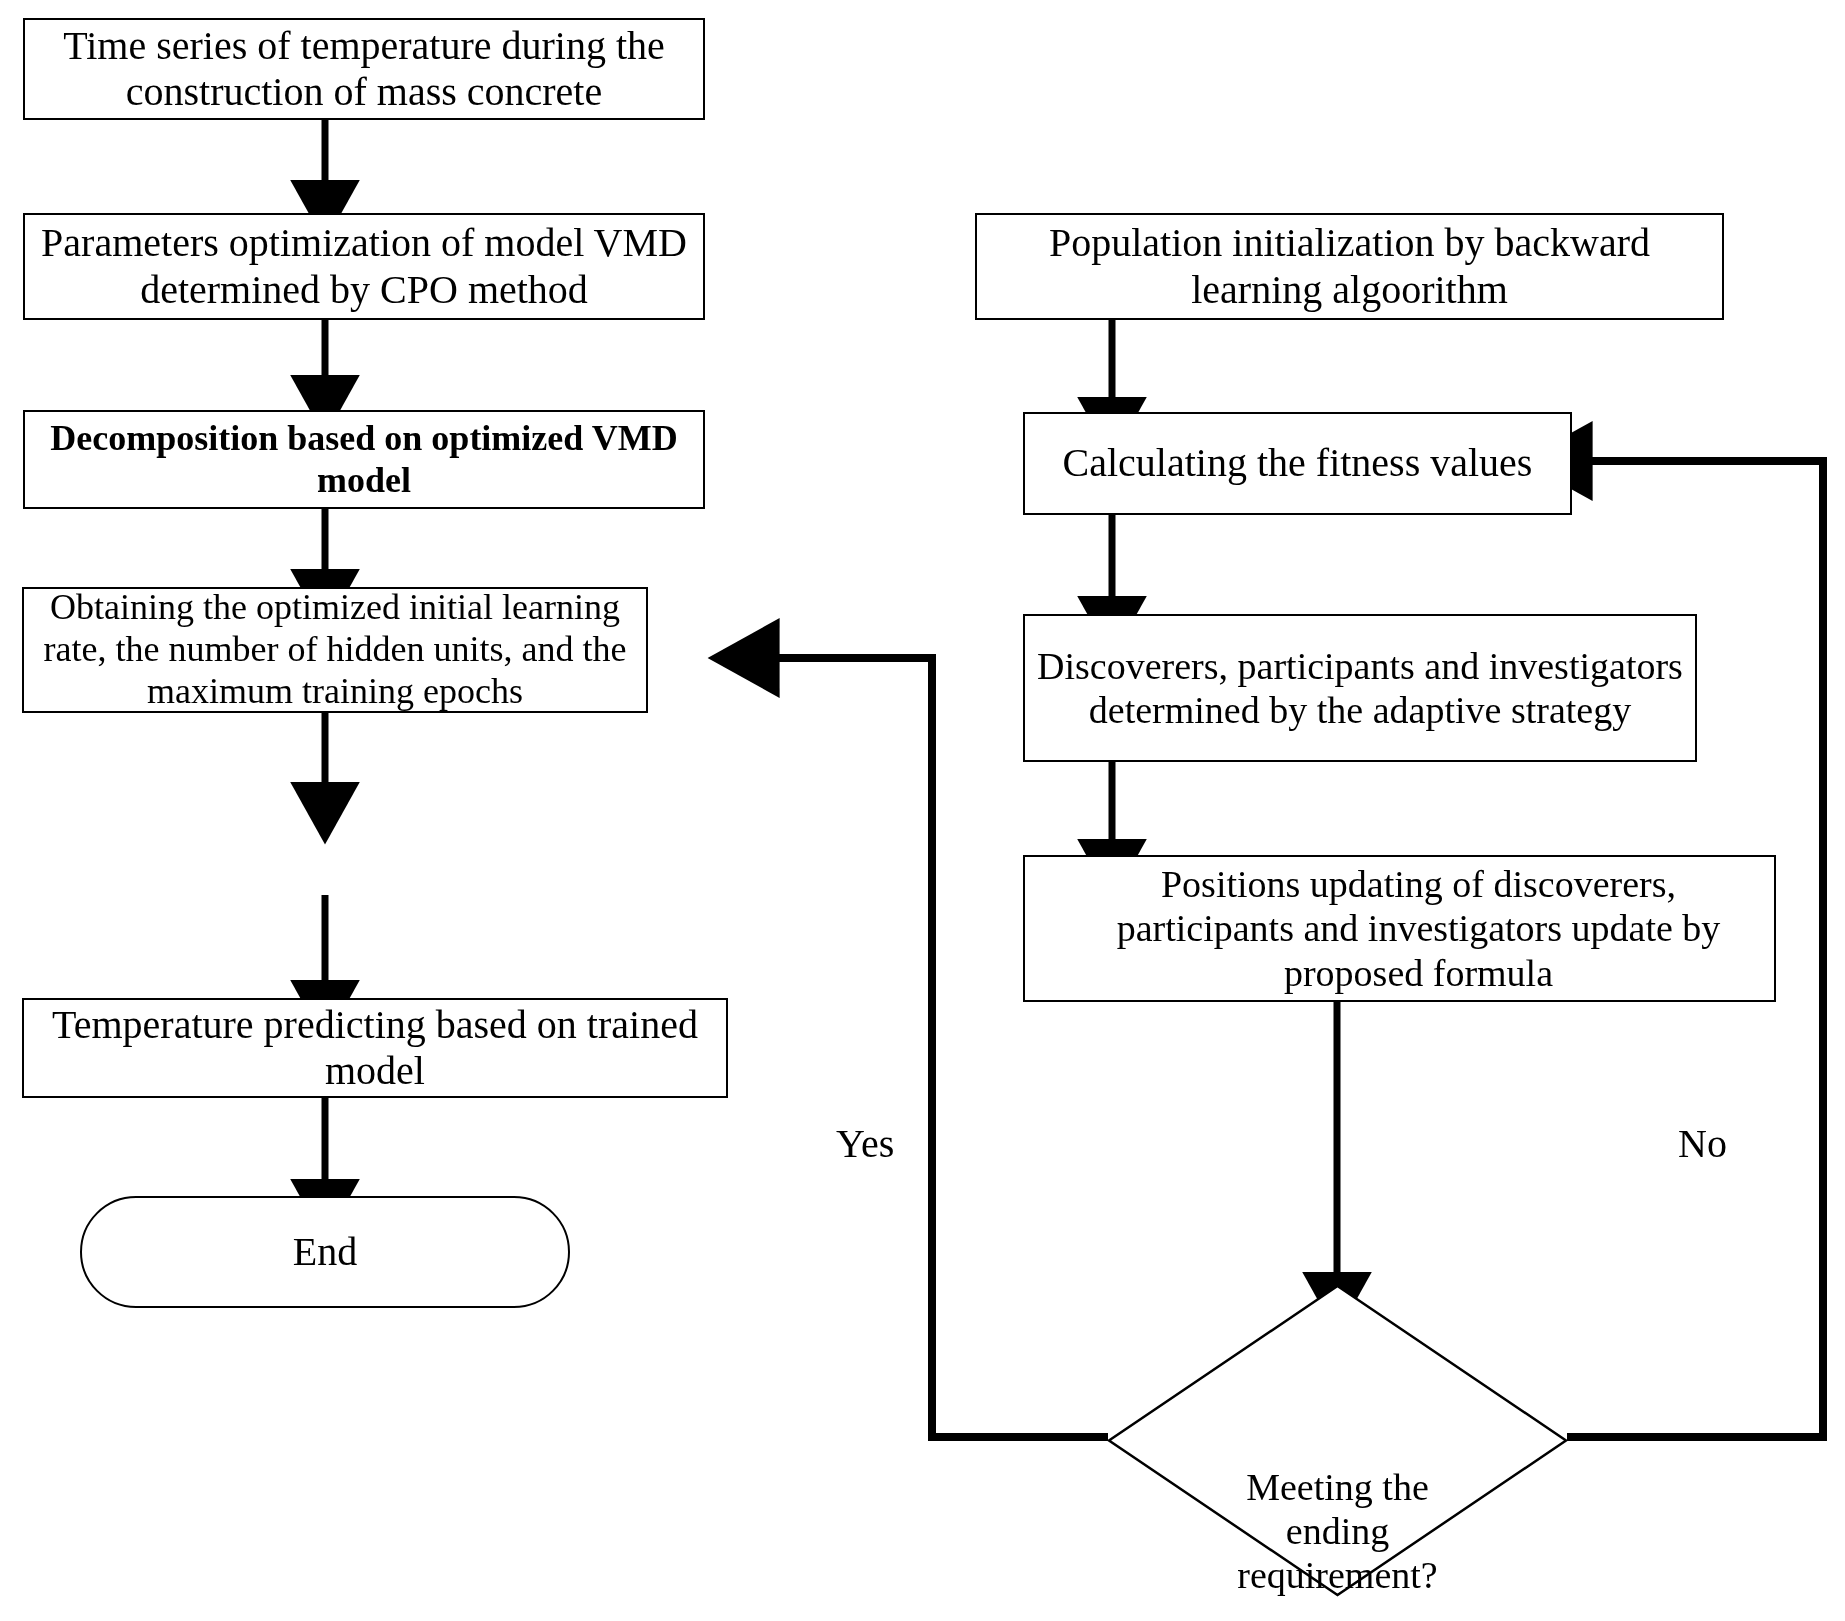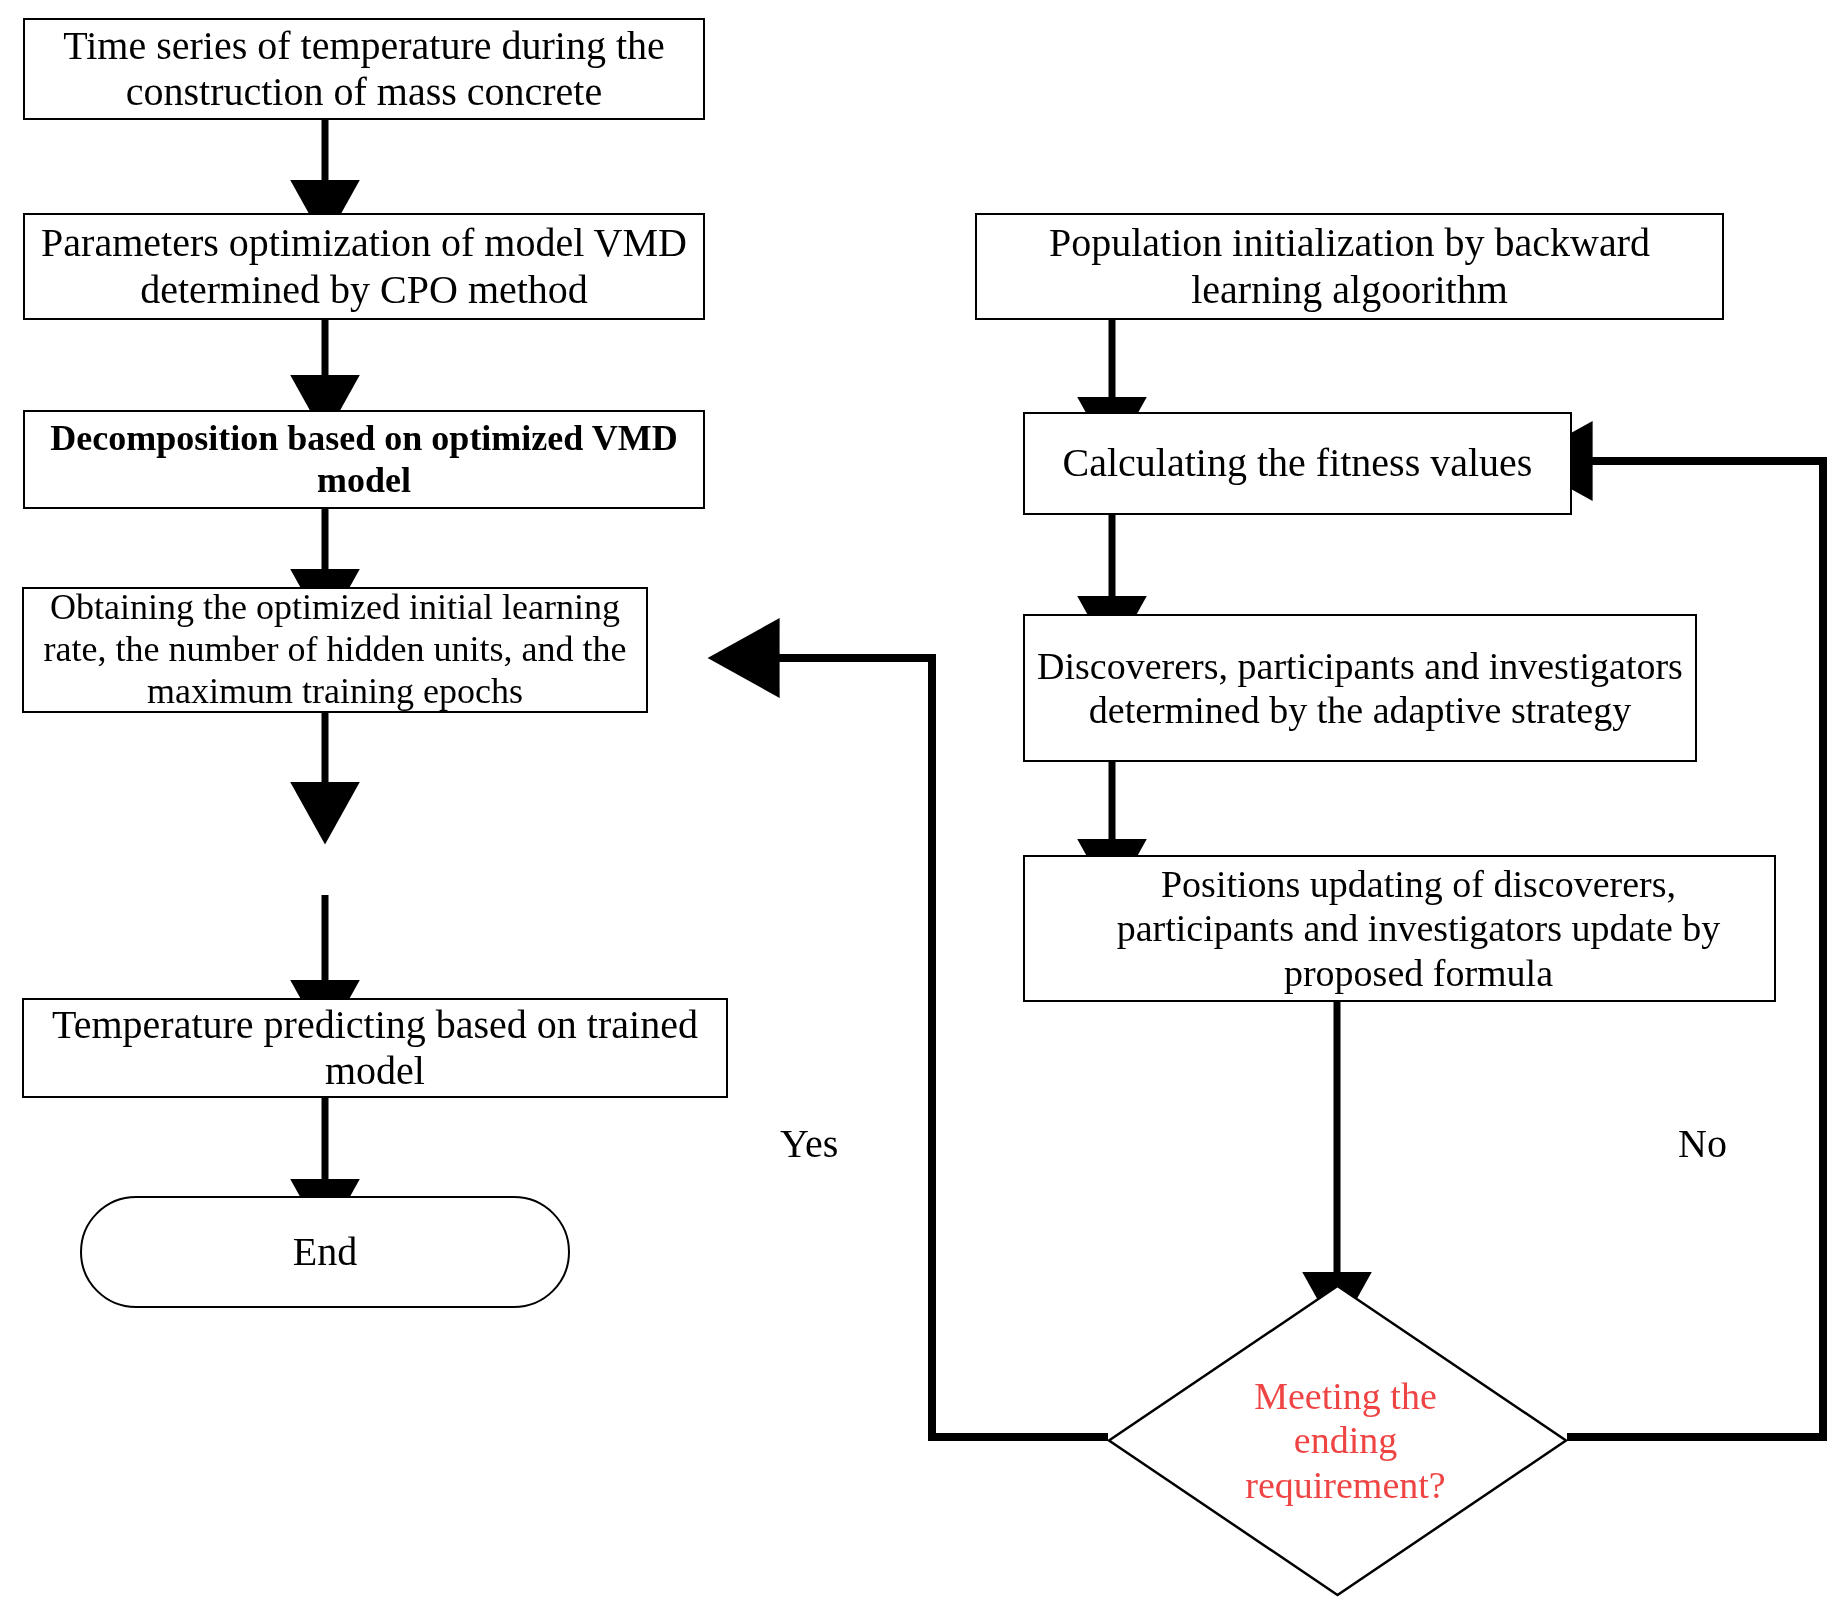--- a/index.html
+++ b/index.html
@@ -38,30 +38,30 @@
     position: absolute;
   }
   .diamond-wrap svg {
     position: absolute;
     left: 0;
     top: 0;
     overflow: visible;
   }
   .diamond-label {
     position: absolute;
-    left: 8px;
+    left: 0;
     top: 0;
     width: 100%;
     height: 100%;
     display: flex;
-    align-items: center;
+    align-items: flex-end;
     justify-content: center;
     text-align: center;
     line-height: 1.16;
-    color: #ef4444;
+    color: #000000;
     pointer-events: none;
   }
   .edge-label {
     position: absolute;
     color: #000000;
     white-space: nowrap;
   }
   #wires {
     position: absolute;
     left: 0;
@@ -150,21 +150,21 @@
 
   <div class="diamond-wrap" style="left:1107px; top:1284px; width:461px; height:313px;">
     <svg width="461" height="313" viewBox="0 0 461 313">
       <polygon points="230.5,2 459,156.5 230.5,311 2,156.5" fill="#ffffff" stroke="#000000" stroke-width="2.5"></polygon>
     </svg>
     <div class="diamond-label t-38">
       <span style="width:250px;">Meeting the ending requirement?</span>
     </div>
   </div>
 
-  <div class="edge-label t-40" style="left:780px; top:1120px;text-align:right;">
+  <div class="edge-label t-40" style="left:836px; top:1120px;text-align:right;">
     <span>Yes</span>
   </div>
 
   <div class="edge-label t-40" style="left:1678px; top:1120px;">
     <span>No</span>
   </div>
 
 </div>
 
 </body></html>

